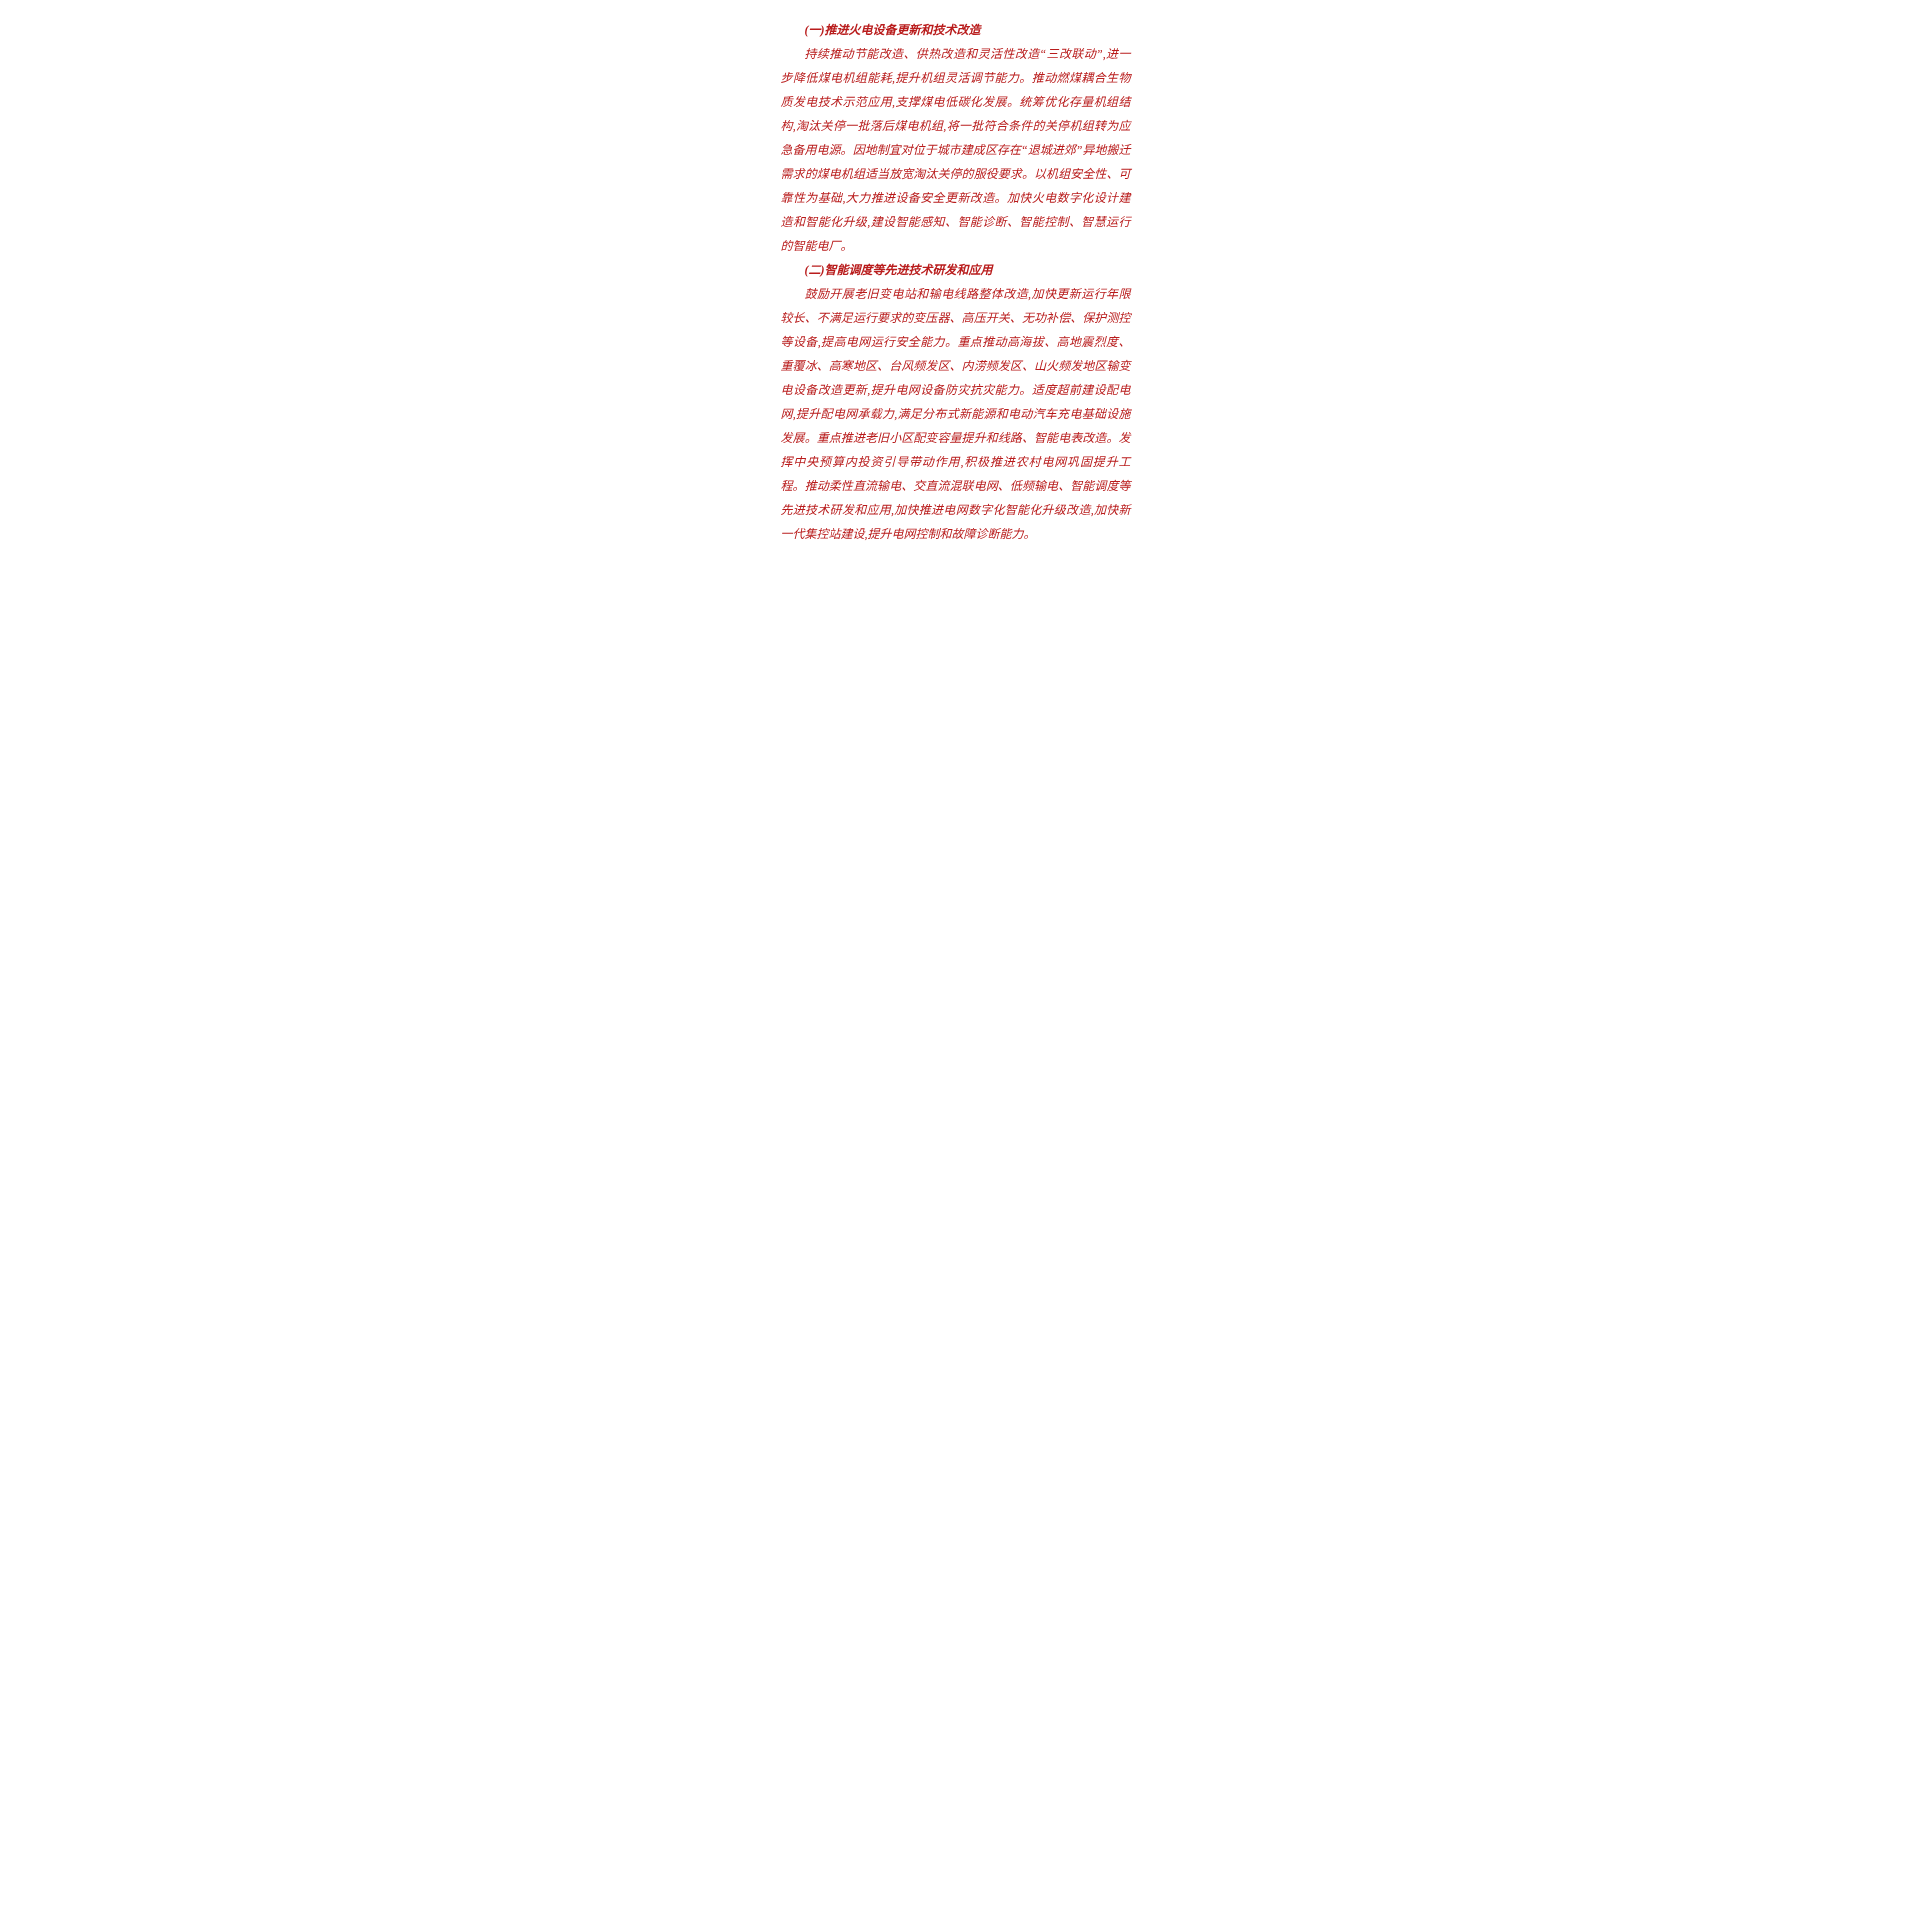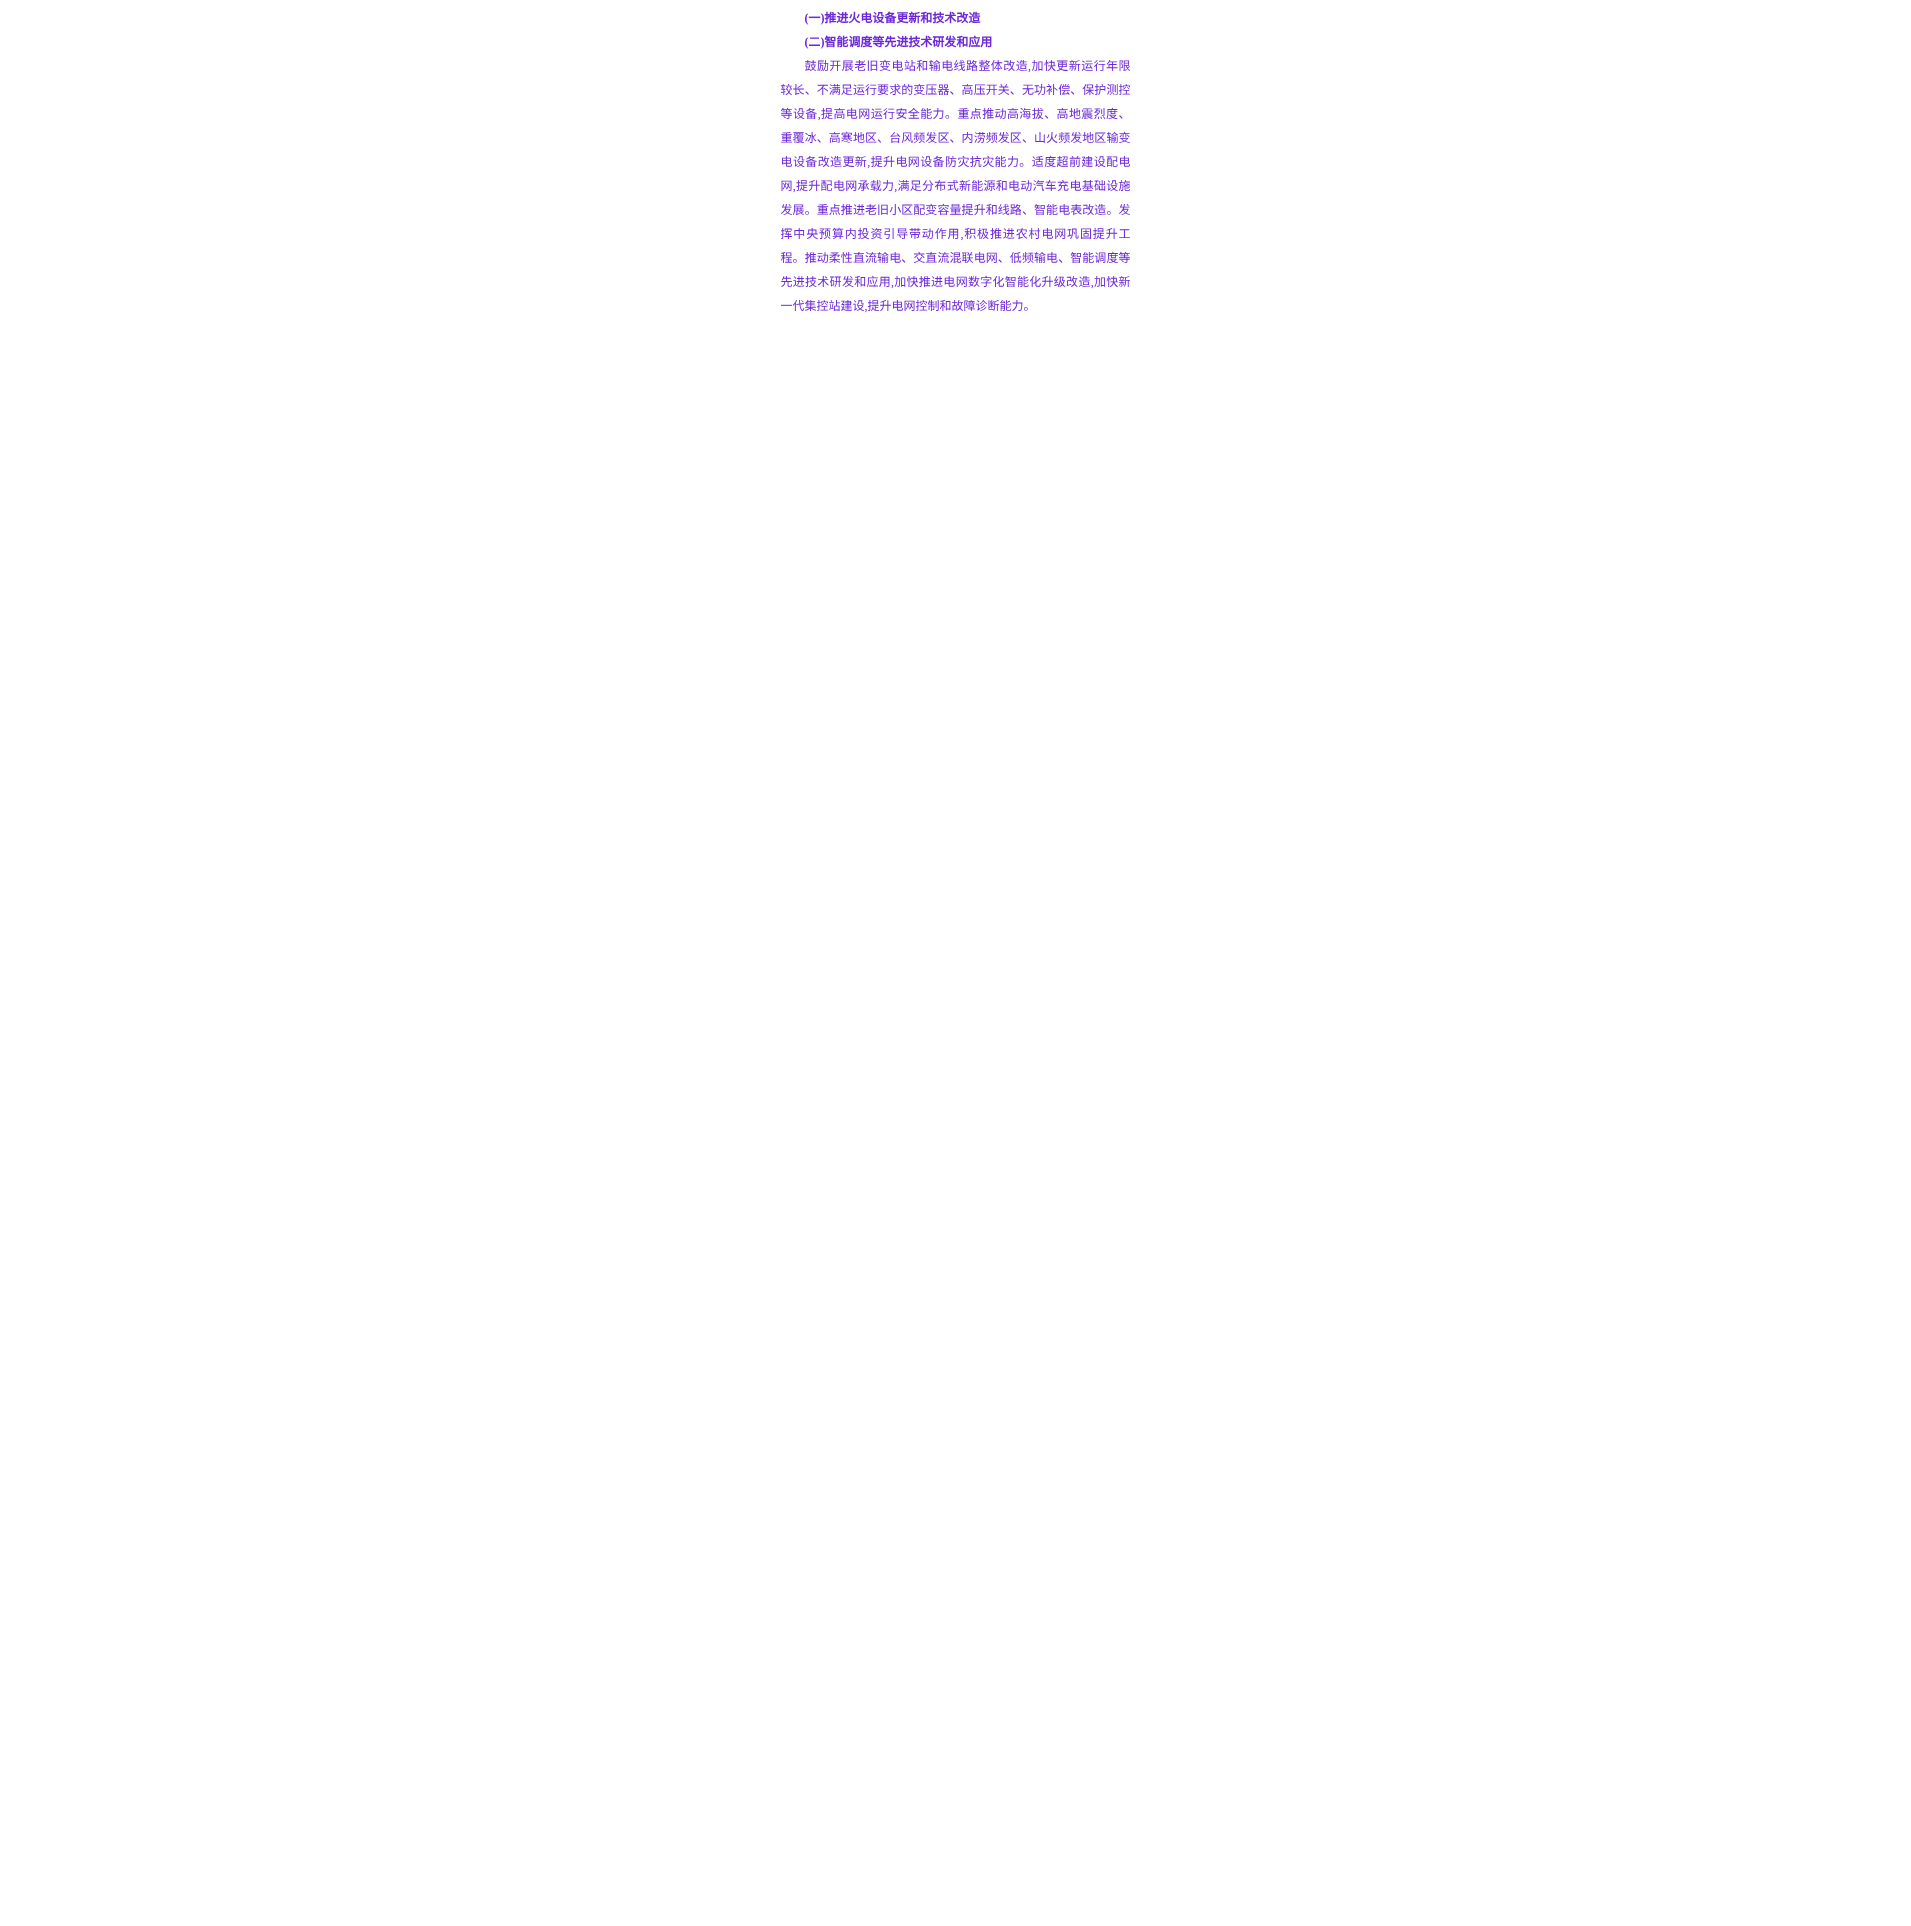--- a/index.html
+++ b/index.html
@@ -4,28 +4,29 @@
 <style>
   html, body {
     margin: 0;
     padding: 0;
     background: #ffffff;
   }
   .page {
     width: 478px;
     height: 521px;
     box-sizing: border-box;
-    margin: 4px auto;
+    margin: 16px auto;
     background: #ffffff;
-    color: #6d28d9;
+    color: #b91c1c;
     padding: 1.5px 64px 0 64px;
     font-family: "Liberation Serif", "DejaVu Serif", serif;
     font-size: 12px;
     line-height: 24px;
     letter-spacing: 0;
+    font-style: italic;
   }
   .section-heading {
     margin: 0;
     font-size: inherit;
     line-height: inherit;
     font-weight: bold;
     text-indent: 2em;
     text-align: justify;
     white-space: normal;
   }
@@ -38,19 +39,20 @@
     word-break: normal;
   }
 </style>
 </head>
 <body>
 
 <div class="page">
 
   <h2 class="section-heading">(一)推进火电设备更新和技术改造</h2>
 
+  <p class="section-paragraph">持续推动节能改造、供热改造和灵活性改造“三改联动”,进一步降低煤电机组能耗,提升机组灵活调节能力。推动燃煤耦合生物质发电技术示范应用,支撑煤电低碳化发展。统筹优化存量机组结构,淘汰关停一批落后煤电机组,将一批符合条件的关停机组转为应急备用电源。因地制宜对位于城市建成区存在“退城进郊”异地搬迁需求的煤电机组适当放宽淘汰关停的服役要求。以机组安全性、可靠性为基础,大力推进设备安全更新改造。加快火电数字化设计建造和智能化升级,建设智能感知、智能诊断、智能控制、智慧运行的智能电厂。</p>
 
   <h2 class="section-heading">(二)智能调度等先进技术研发和应用</h2>
 
   <p class="section-paragraph">鼓励开展老旧变电站和输电线路整体改造,加快更新运行年限较长、不满足运行要求的变压器、高压开关、无功补偿、保护测控等设备,提高电网运行安全能力。重点推动高海拔、高地震烈度、重覆冰、高寒地区、台风频发区、内涝频发区、山火频发地区输变电设备改造更新,提升电网设备防灾抗灾能力。适度超前建设配电网,提升配电网承载力,满足分布式新能源和电动汽车充电基础设施发展。重点推进老旧小区配变容量提升和线路、智能电表改造。发挥中央预算内投资引导带动作用,积极推进农村电网巩固提升工程。推动柔性直流输电、交直流混联电网、低频输电、智能调度等先进技术研发和应用,加快推进电网数字化智能化升级改造,加快新一代集控站建设,提升电网控制和故障诊断能力。</p>
 
 </div>
 
 
 </body></html>

